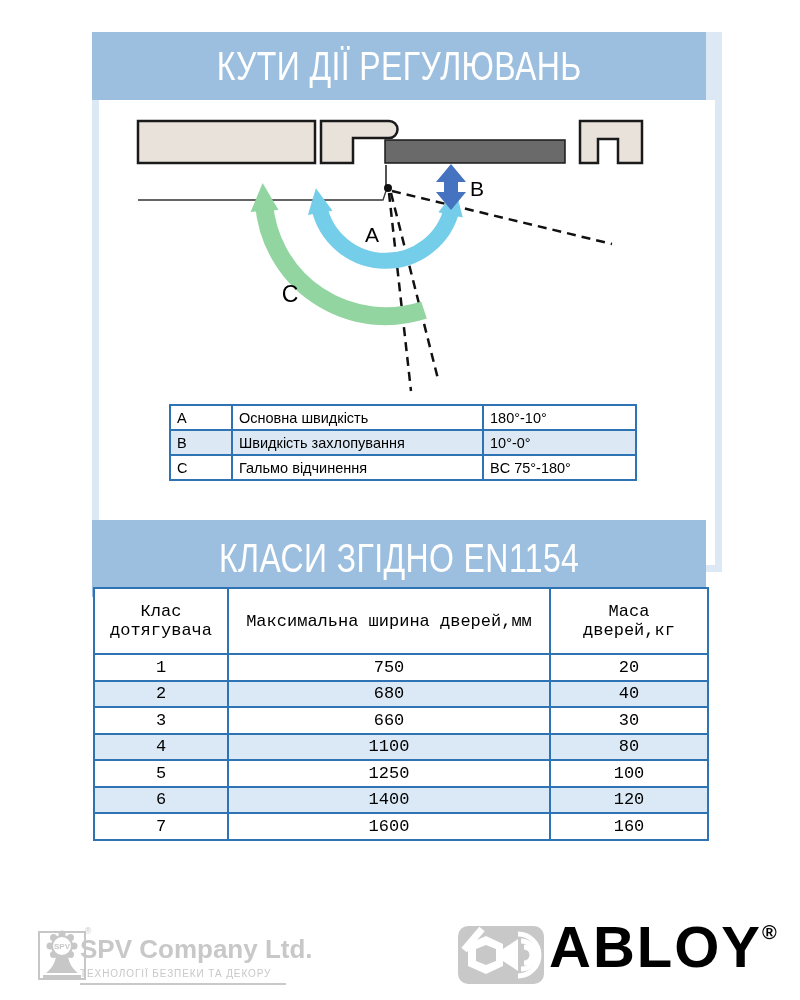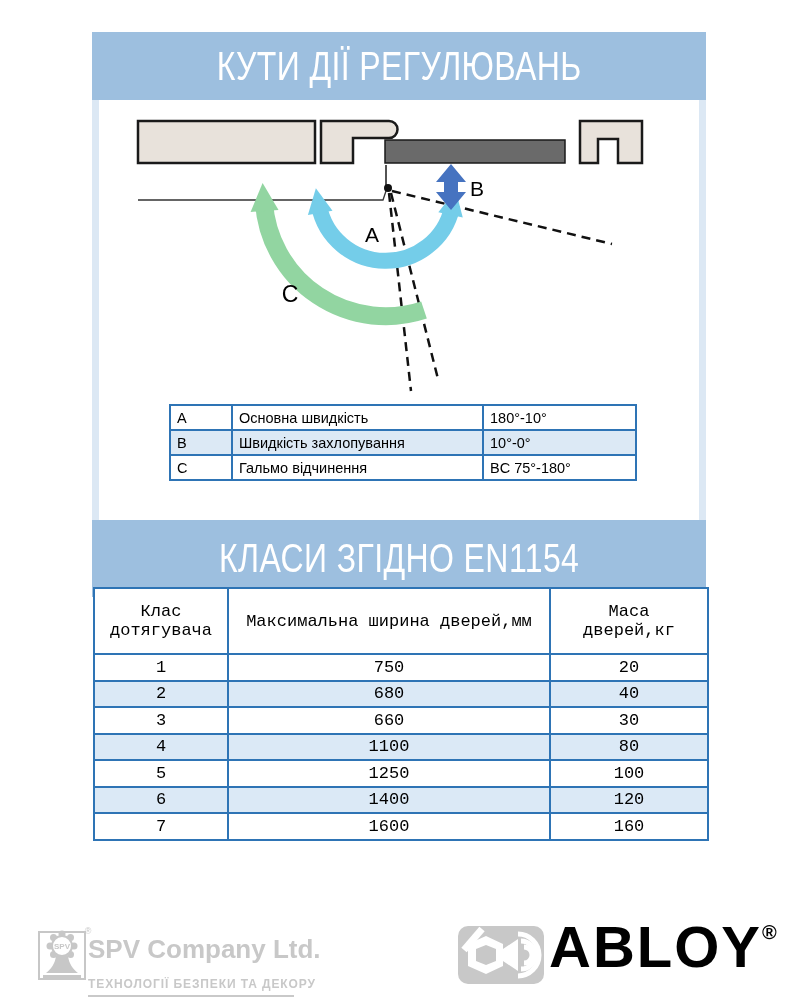--- a/index.html
+++ b/index.html
@@ -1,21 +1,21 @@
 <!DOCTYPE html>
 <html><head>
 <meta charset="utf-8">
 <style>
   html,body{margin:0;padding:0;}
   body{
     width:800px;height:1000px;position:relative;background:#ffffff;
     font-family:"Liberation Sans",sans-serif;overflow:hidden;color:#000;
   }
   
-  .panel1{position:absolute;left:92px;top:32px;width:614px;height:540px;background:#dce8f4;}
+  .panel1{position:absolute;left:92px;top:32px;width:614px;height:540px;background:#dce8f4;padding-left:16px;}
   .panel1 .inner{position:absolute;left:7px;right:7px;top:68px;bottom:7px;background:#ffffff;}
   .sec-header{background:#9dbfdf;display:flex;align-items:center;justify-content:center;}
   .sec-header .t{
     color:#ffffff;font-size:40px;font-weight:400;white-space:nowrap;
     transform:scaleX(0.8);transform-origin:center;letter-spacing:0.5px;
   }
   .h1{position:absolute;left:0;top:0;width:614px;height:68px;}
   .h2{position:absolute;left:92px;top:520px;width:614px;height:77px;}
   .diagram{position:absolute;left:0;top:68px;}
   
@@ -24,24 +24,24 @@
          white-space:nowrap;background:#ffffff;}
   .t1 tr:nth-child(2) td{background:#dce9f5;}
   
   .t2{position:absolute;left:93px;top:587px;border-collapse:collapse;table-layout:fixed;font-family:Liberation Mono, monospace;}
   .t2 th,.t2 td{border:2px solid #2e74b5;text-align:center;background:#ffffff;}
   .t2 thead th{height:64px;font-weight:400;font-size:17px;padding:0 8px;}
   .t2 tbody td{height:24.5px;font-size:17px;padding:0;}
   .t2 tbody tr:nth-child(even) td{background:#dbe9f6;}
   
   .spv-logo{position:absolute;left:36px;top:922px;}
-  .spv-text{position:absolute;left:88px;top:936px;width:206px;color:#c8c8c8;
+  .spv-text{position:absolute;left:80px;top:936px;width:206px;color:#c8c8c8;
             border-bottom:2px solid #c9c9c9;padding-bottom:4px;}
   .spv-name{font-size:26px;font-weight:700;white-space:nowrap;line-height:1.05;}
-  .spv-tag{font-size:12px;letter-spacing:0.9px;white-space:nowrap;margin-top:14px;font-weight:bold;}
+  .spv-tag{font-size:10px;letter-spacing:0.9px;white-space:nowrap;margin-top:5px;}
   .abloy-logo{position:absolute;left:458px;top:926px;}
   .abloy-word{position:absolute;left:549px;top:918px;color:#000000;font-size:58px;
               font-weight:700;letter-spacing:2px;white-space:nowrap;line-height:1.0;}
   .abloy-word .reg{font-size:20px;vertical-align:28px;letter-spacing:0;}
 </style>
 </head>
 <body>
 
 <div class="panel1">
   <div class="sec-header h1">

